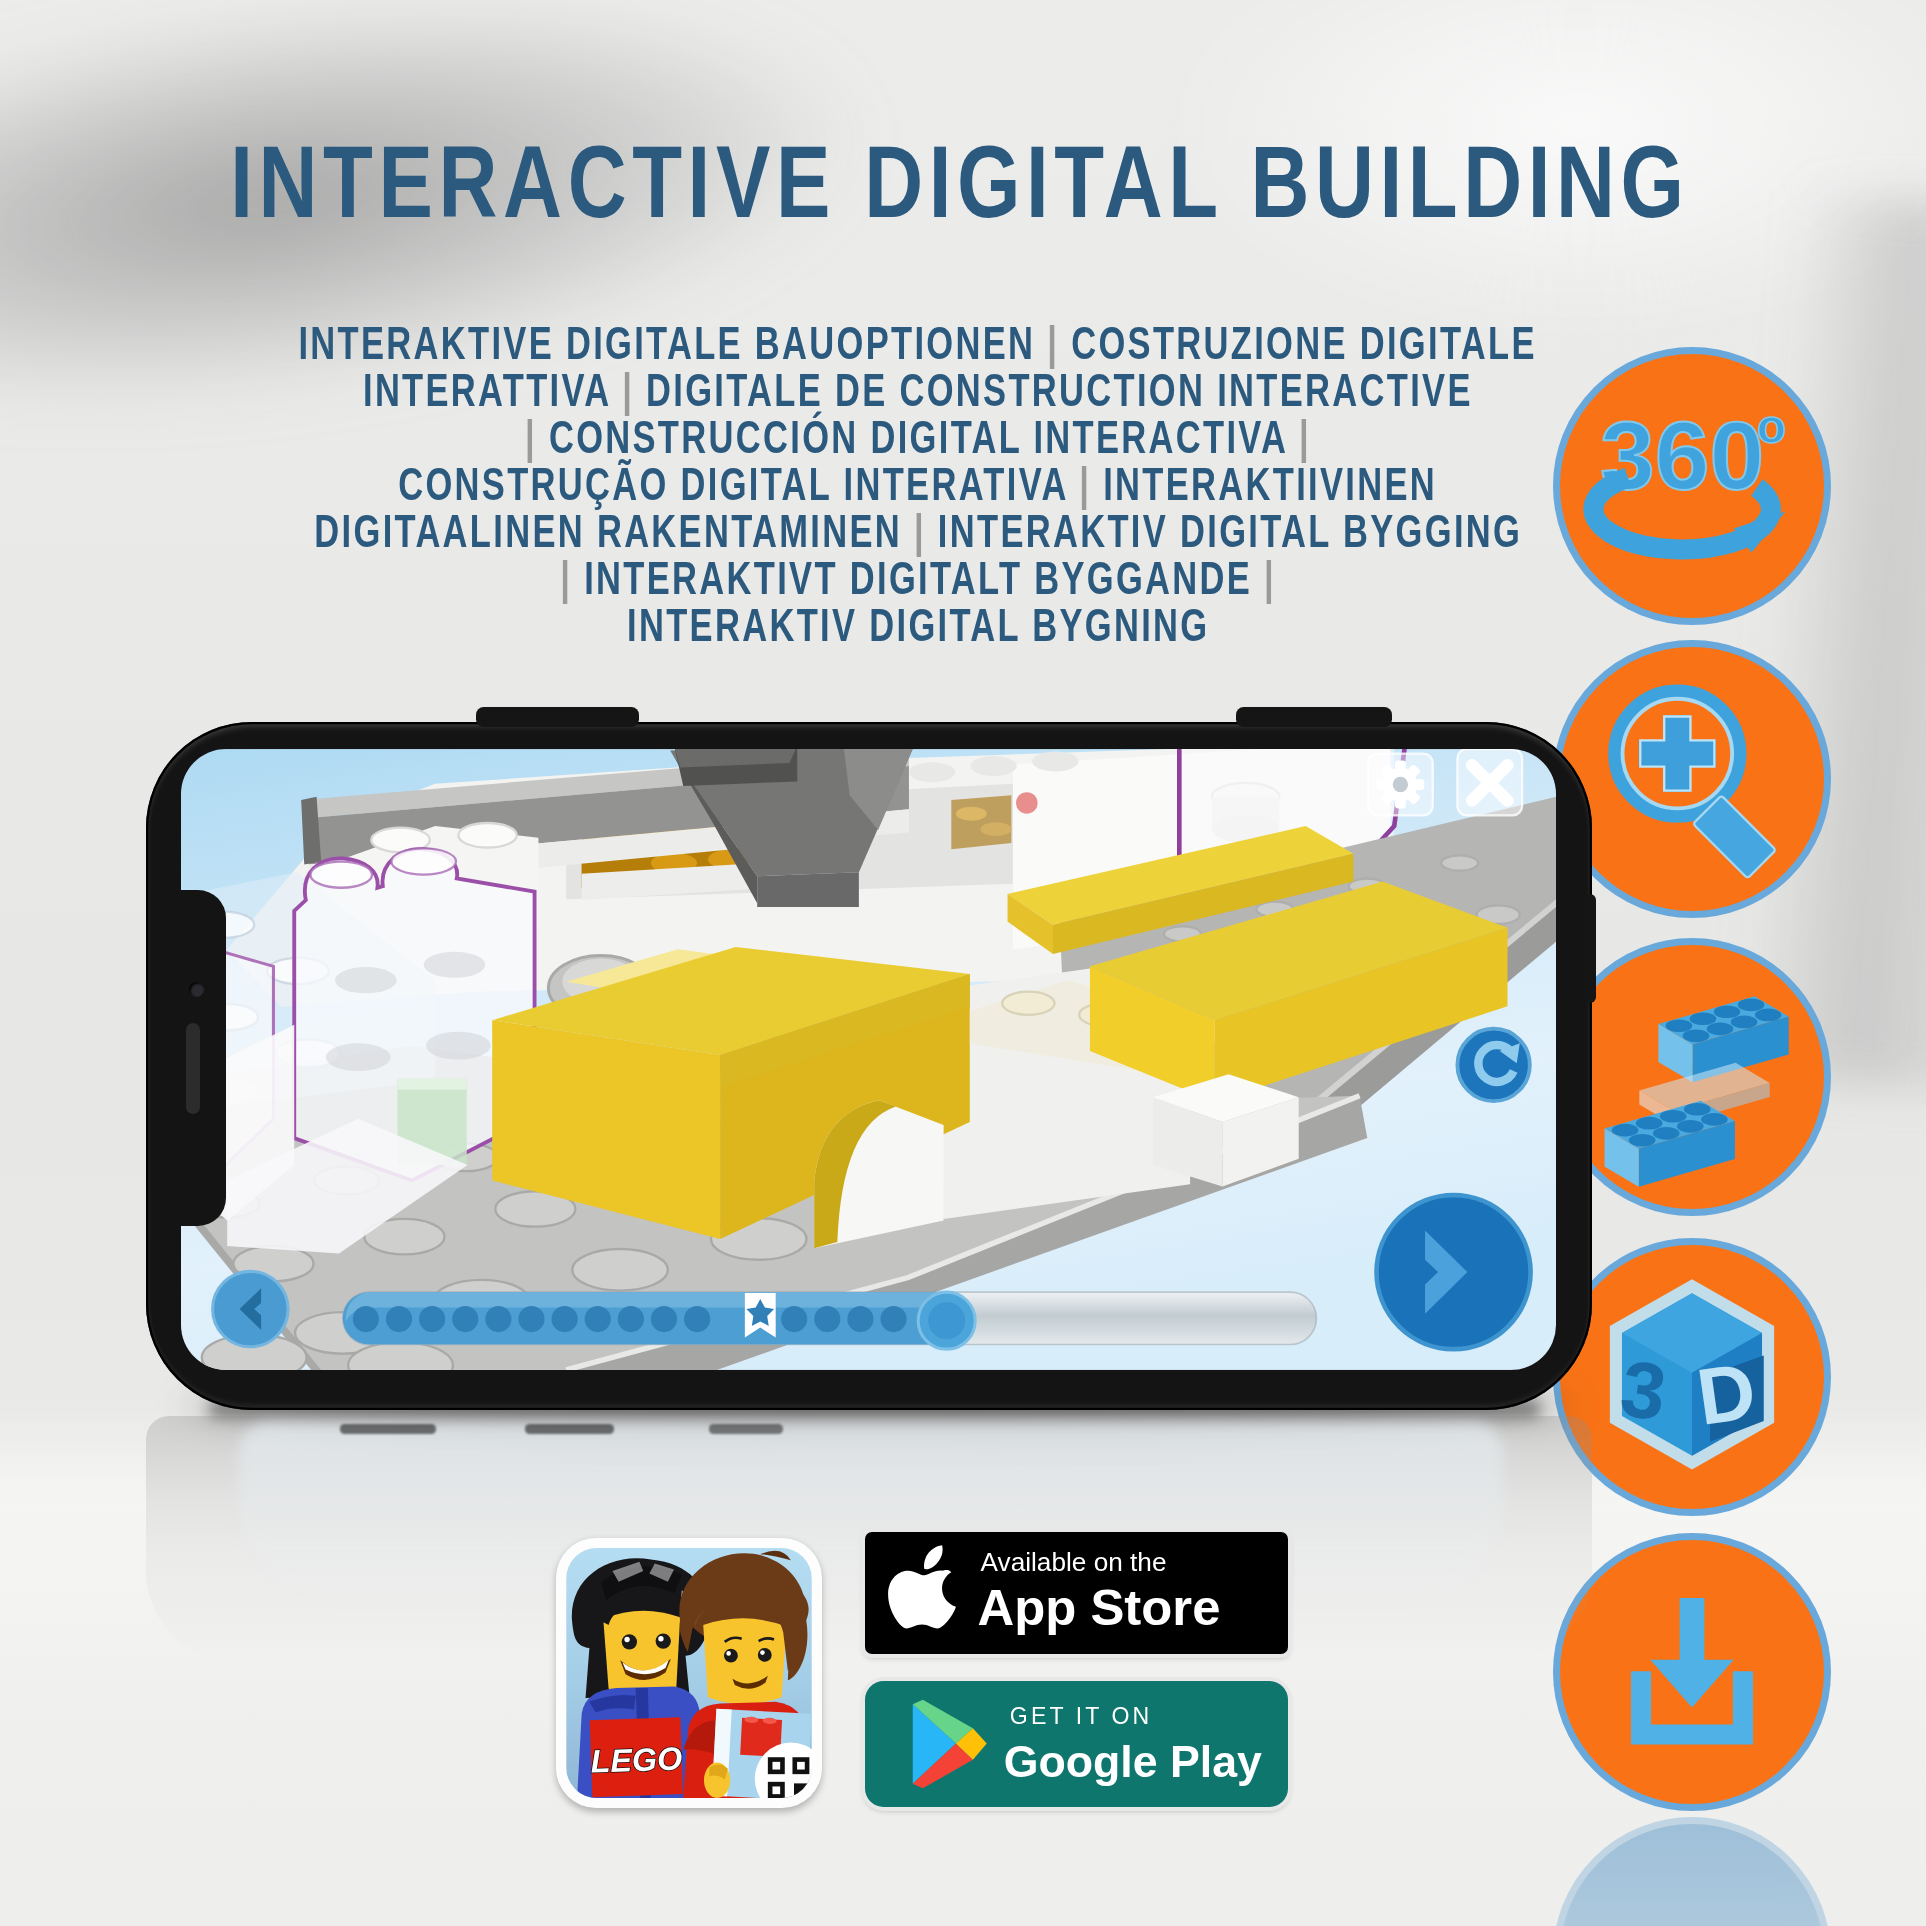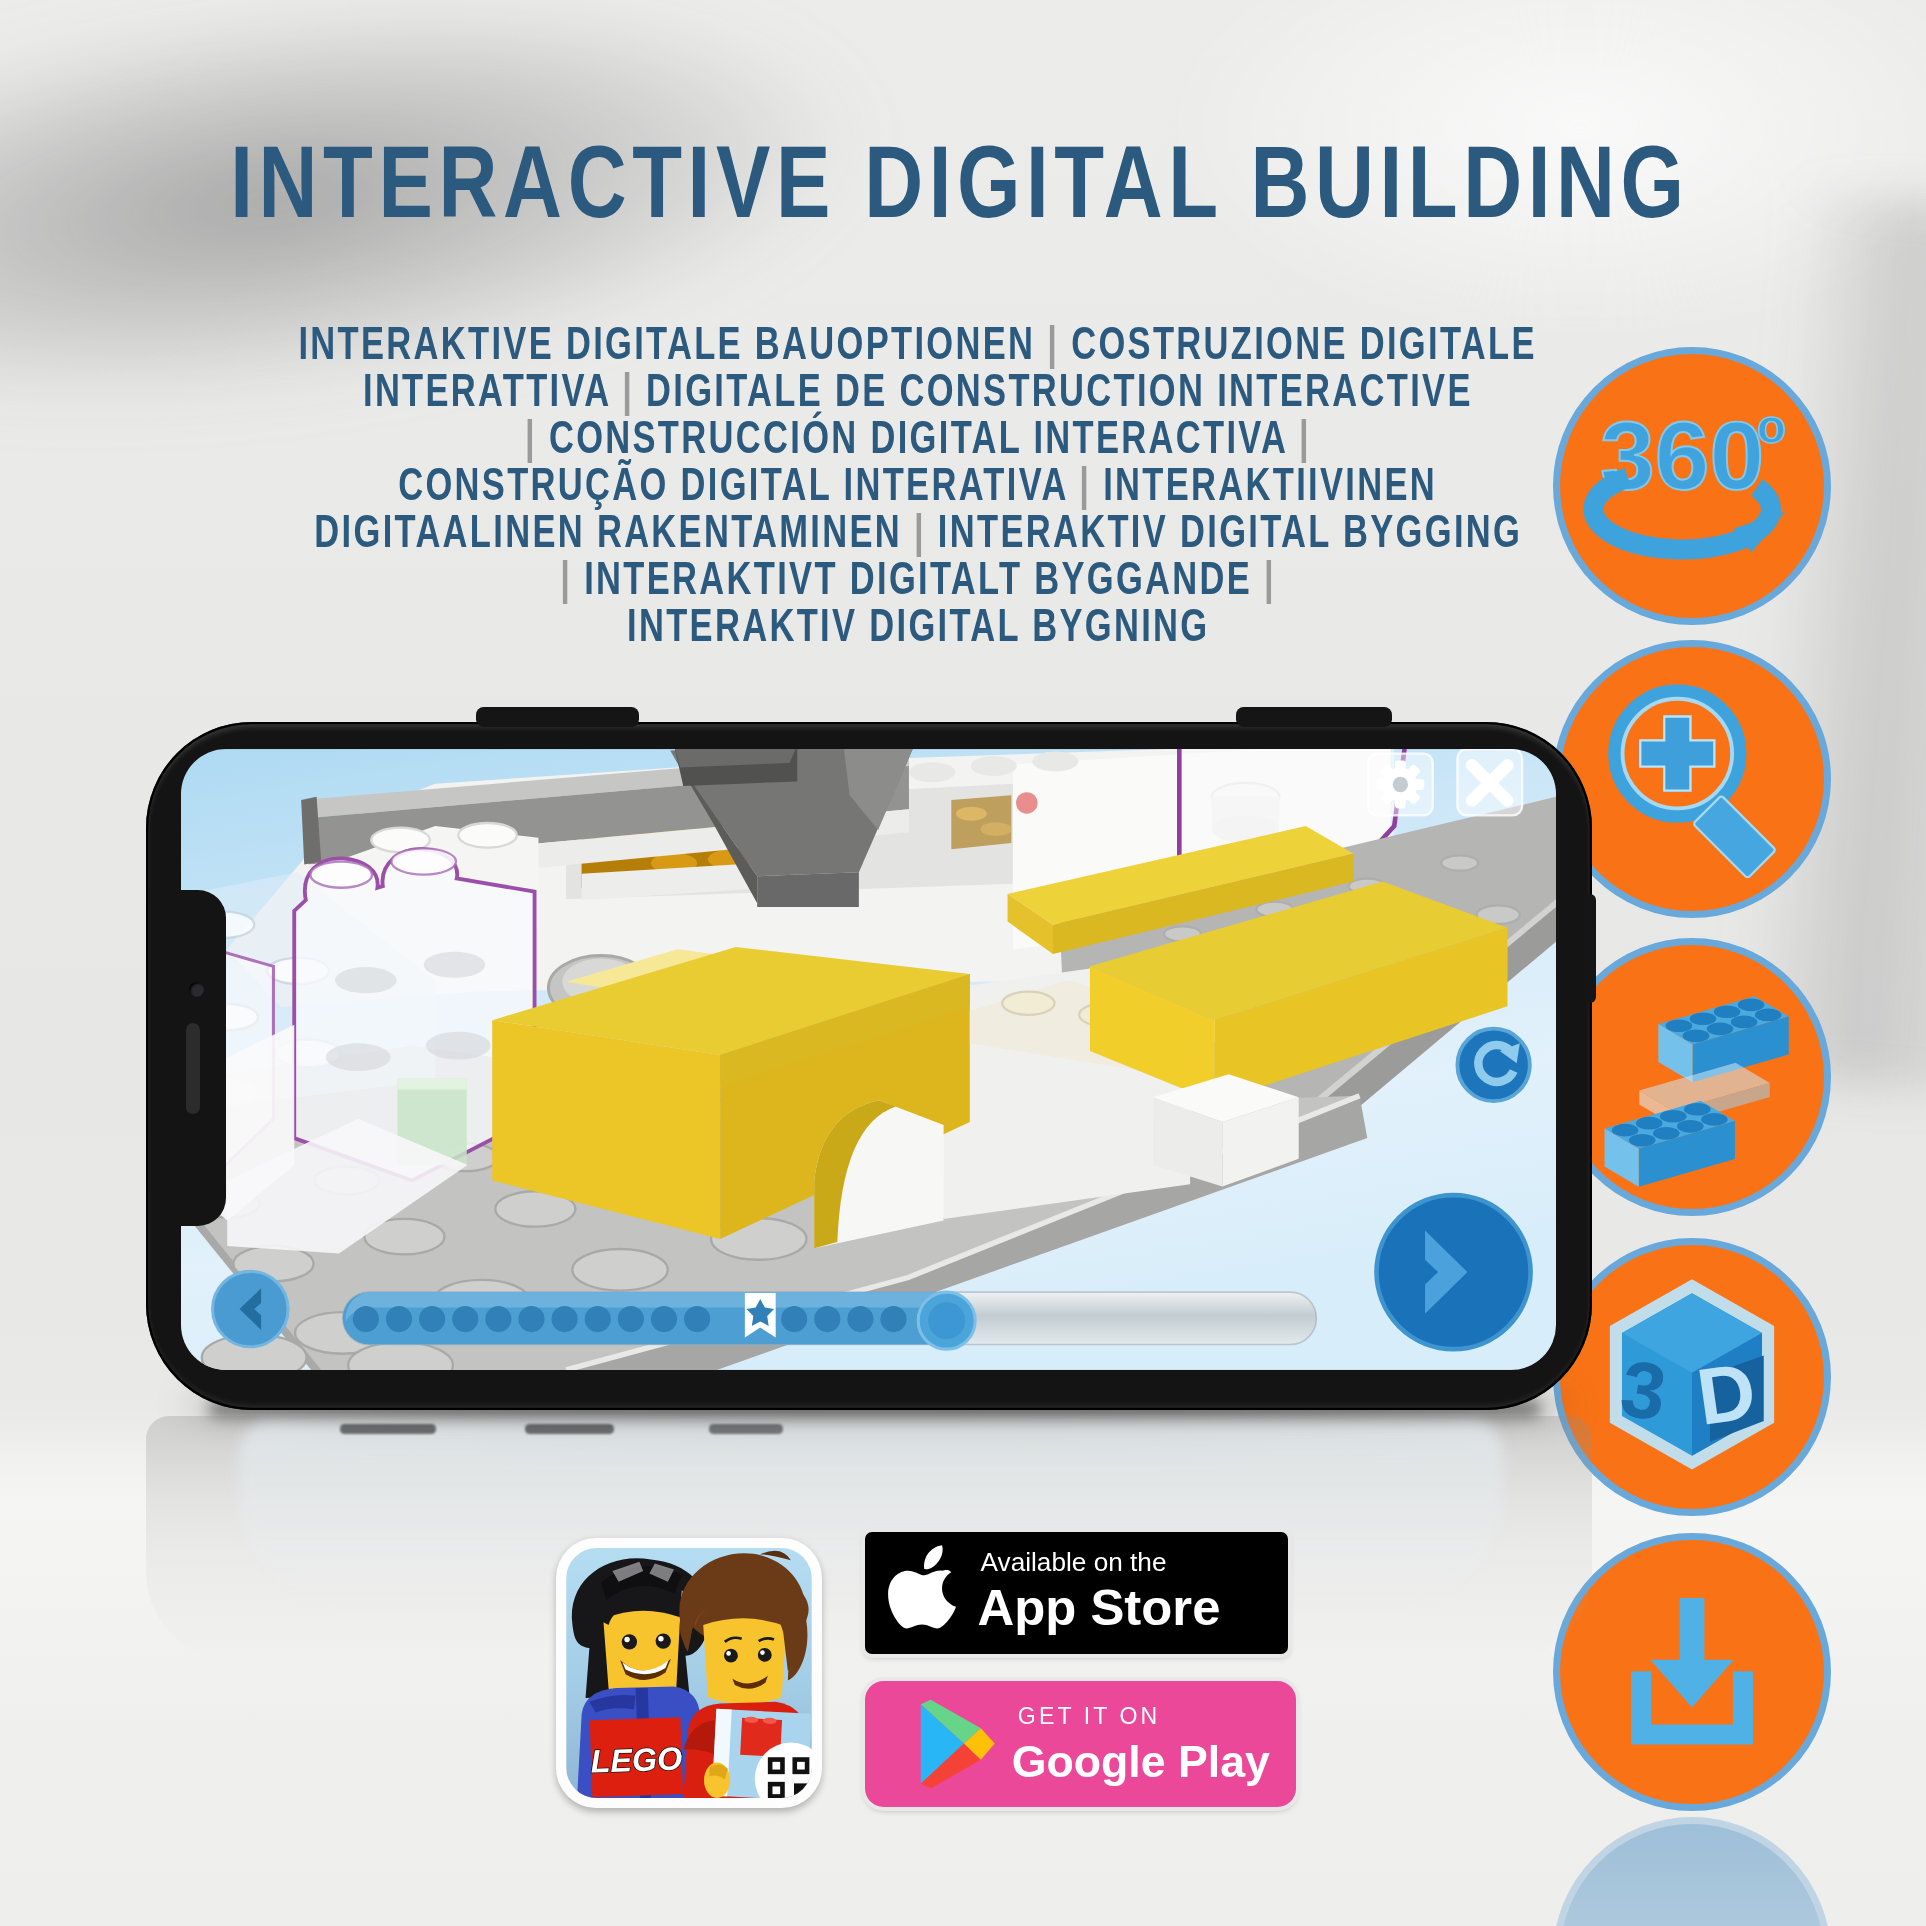--- a/index.html
+++ b/index.html
@@ -499,22 +499,22 @@
 <div class="abs" style="left:865px;top:1532px;width:423px;height:122px;background:#000;border-radius:7px;
   box-shadow:0 0 0 3.9px #e8e8e8, 0 2.3px 6.2px rgba(0,0,0,0.3);">
   <svg width="423" height="122" viewBox="0 0 549 158">
     <path d="M 96 37 c 6 -8 5 -17 4 -20 c -8 1 -15 6 -19 12 c -4 6 -5 14 -4 19 c 7 1 14 -4 19 -11 z
              M 100 50 c -10 -1 -18 6 -23 6 c -5 0 -13 -6 -21 -6 c -11 0 -26 9 -26 31 c 0 22 16 44 24 44 c 5 0 12 -5 20 -5 c 8 0 14 5 20 5 c 9 0 22 -20 24 -28 c -12 -5 -18 -14 -18 -24 c 0 -9 5 -17 12 -21 c -4 -5 -9 -2 -12 -2 z" fill="#fff"></path>
     <text x="150" y="50" font-family="Liberation Sans" font-size="34" fill="#fff">Available on the</text>
     <text x="146" y="120" font-family="Liberation Sans" font-size="66" font-weight="bold" fill="#fff">App Store</text>
   </svg>
 </div>
 
-<div class="abs" style="left:865px;top:1681px;width:423px;height:126px;background:#ec4899;border-radius:18.5px;
-  box-shadow:0 0 0 3.9px #e8e8e8, 0 2.3px 6.2px rgba(0,0,0,0.3);padding-left:8px;">
+<div class="abs" style="left:865px;top:1681px;width:423px;height:126px;background:#0f766e;border-radius:18.5px;
+  box-shadow:0 0 0 3.9px #e8e8e8, 0 2.3px 6.2px rgba(0,0,0,0.3);">
   <svg width="423" height="126" viewBox="0 0 549 163">
     <g>
       <path d="M 62 30 L 62 133 L 118 81 Z" fill="#29b6f6"></path>
       <path d="M 62 30 L 118 81 L 140 61 L 75 24 Z" fill="#66d58a"></path>
       <path d="M 62 133 L 118 81 L 140 102 L 75 139 Z" fill="#f44336"></path>
       <path d="M 118 81 L 140 61 L 158 81 L 140 102 Z" fill="#ffc107"></path>
     </g>
     <text x="188" y="56" font-family="Liberation Sans" font-size="30" letter-spacing="4" fill="#fff">GET IT ON</text>
     <text x="180" y="124" font-family="Liberation Sans" font-size="58" font-weight="bold" fill="#fff">Google Play</text>
   </svg>

